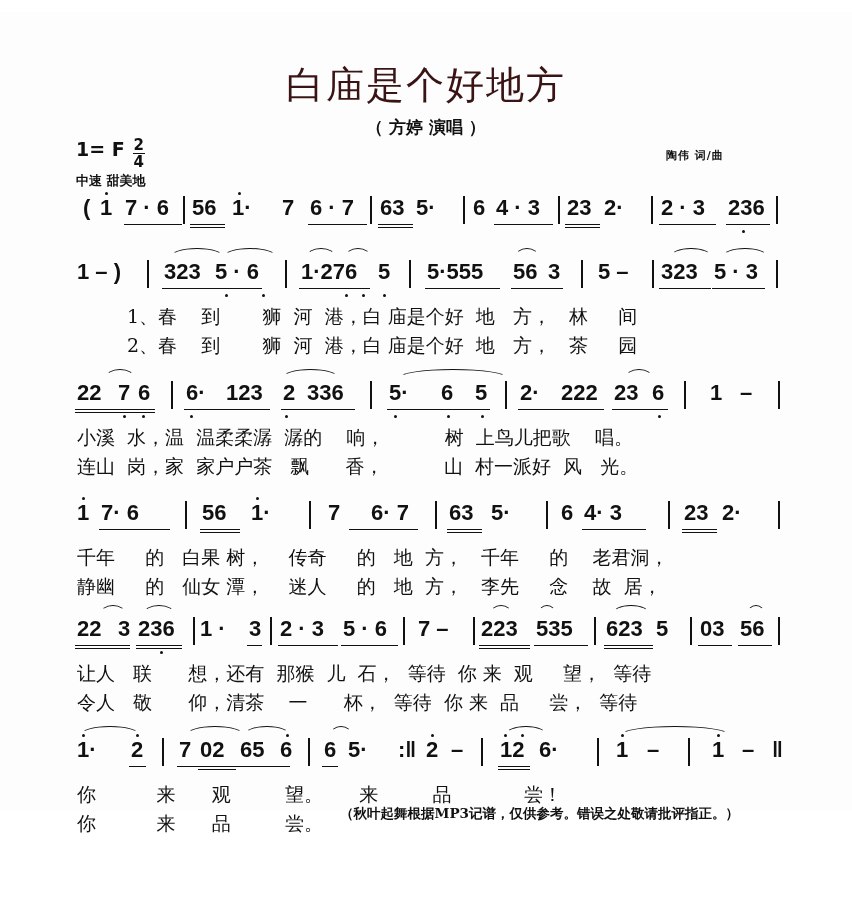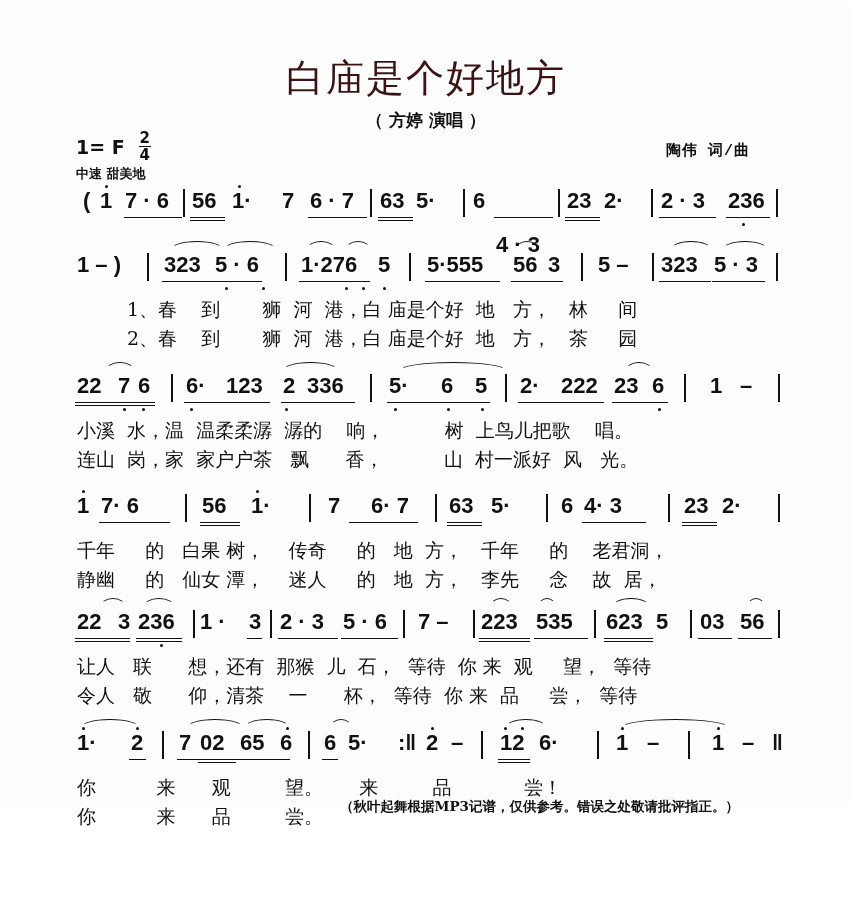--- a/index.html
+++ b/index.html
@@ -1,28 +1,28 @@
 <!DOCTYPE html>
 <html><head>
 <meta charset="utf-8">
 <style>
   html, body { margin: 0; padding: 0; }
   body {
     width: 852px; height: 917px; background: #ffffff; position: relative; overflow: hidden;
     font-family: "DejaVu Sans", sans-serif; color: #111;
   }
-  .page { position: absolute; left: 0; top: 5px; width: 852px; height: 799px; background: #fdfdfd; }
+  .page { position: absolute; left: 0; top: 12px; width: 852px; height: 799px; background: #fdfdfd; }
   .title { position: absolute; top: 48px; left: 0; width: 852px; text-align: center;
     font-size: 38px; color: #3a1414; letter-spacing: 2px; font-family: "DejaVu Sans", sans-serif; }
   .singer { position: absolute; top: 104px; left: 0; width: 852px; text-align: center; font-size: 17px; font-weight: bold; }
-  .key { position: absolute; top: 126px; left: 76px; font-size: 19px; font-weight: bold; display: flex; align-items: center; gap: 14px; }
+  .key { position: absolute; top: 126px; left: 76px; font-size: 19px; font-weight: bold; display: flex; gap: 8px; }
   .frac { display: inline-flex; flex-direction: column; align-items: center; font-size: 15px; line-height: 14px; }
   .frac .bar { width: 12px; border-top: 1.5px solid #111; margin: 1px 0; }
   .tempo { position: absolute; top: 160px; left: 76px; font-size: 13px; font-weight: bold; }
-  .author { position: absolute; top: 136px; left: 666px; font-size: 15px; font-weight: bold; letter-spacing: 1px; font-family: Liberation Mono, monospace; }
+  .author { position: absolute; top: 136px; left: 666px; font-size: 11px; font-weight: bold; letter-spacing: 1px; }
 
   .staff { position: absolute; left: 0; width: 852px; }
   .notes { position: absolute; left: 0; top: 0; height: 34px; width: 852px; }
   .tok { position: absolute; top: 0; font-size: 22px; font-weight: bold; font-family: "Liberation Sans", sans-serif; white-space: nowrap; line-height: 28px; }
   .bl { position: absolute; top: 2px; width: 2px; height: 28px; background: #111; }
   .ul { position: absolute; height: 0; border-top: 1.6px solid #111; }
   .dot { position: absolute; width: 3px; height: 3px; border-radius: 50%; background: #111; }
   .slur { position: absolute; border: 1.4px solid #111; border-bottom: none; border-left-color: transparent; border-right-color: transparent; border-radius: 50% 50% 0 0 / 100% 100% 0 0; }
   .lyr { position: absolute; font-size: 19px; white-space: pre; font-family: "DejaVu Serif", serif; letter-spacing: 0px; }
   .note-small { position: absolute; font-size: 18px; font-weight: bold; font-family: "DejaVu Serif", serif; white-space: nowrap; }
@@ -53,21 +53,21 @@
           <span class="tok" style="left: 83px;">(</span>
           <span class="tok" style="left: 100px;">1</span>
           <span class="tok" style="left: 125px;">7 · 6</span>
           <span class="tok" style="left: 192px;">56</span>
           <span class="tok" style="left: 232px;">1·</span>
           <span class="tok" style="left: 282px;">7</span>
           <span class="tok" style="left: 310px;">6 · 7</span>
           <span class="tok" style="left: 380px;">63</span>
           <span class="tok" style="left: 416px;">5·</span>
           <span class="tok" style="left: 473px;">6</span>
-          <span class="tok" style="left: 496px; margin-top: 44px;">4 · 3</span>
+          <span class="tok" style="left: 496px;">4 · 3</span>
           <span class="tok" style="left: 567px;">23</span>
           <span class="tok" style="left: 604px;">2·</span>
           <span class="tok" style="left: 661px;">2 · 3</span>
           <span class="tok" style="left: 728px;">236</span>
           <span class="bl" style="left: 183px;"></span>
           <span class="bl" style="left: 370px;"></span>
           <span class="bl" style="left: 463px;"></span>
           <span class="bl" style="left: 558px;"></span>
           <span class="bl" style="left: 651px;"></span>
           <span class="bl" style="left: 776px;"></span>

